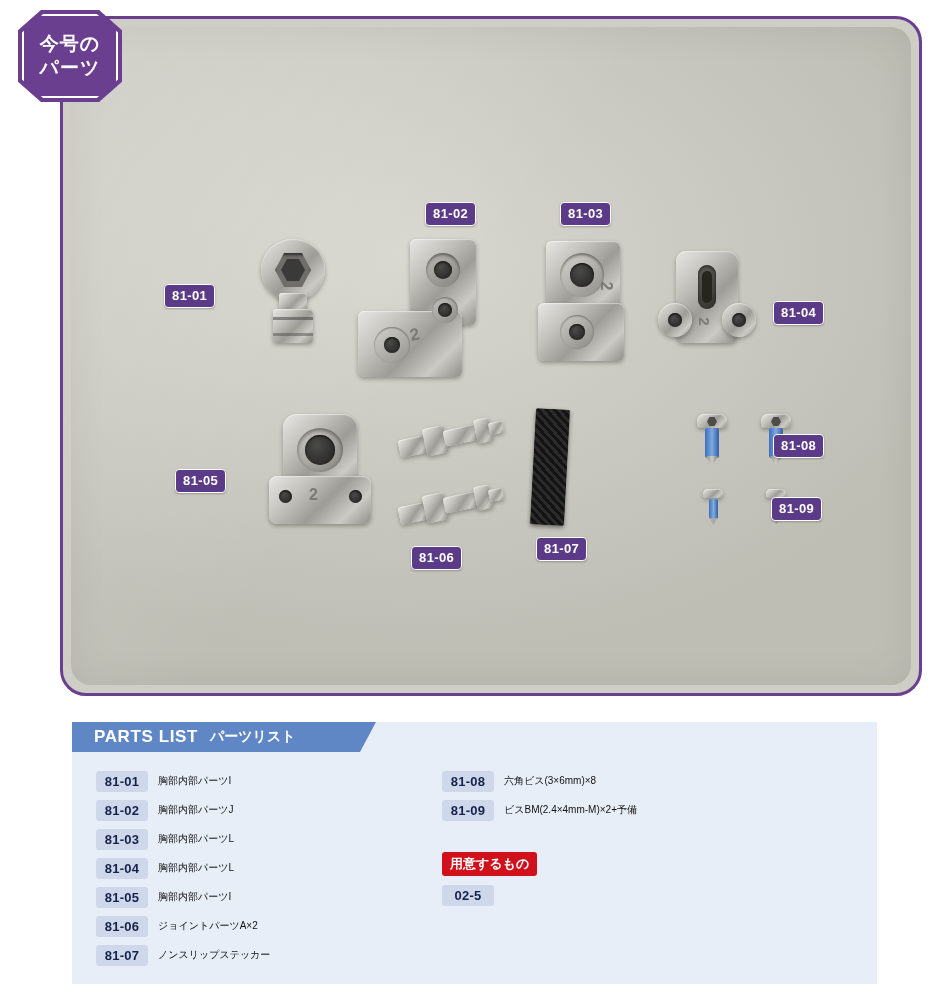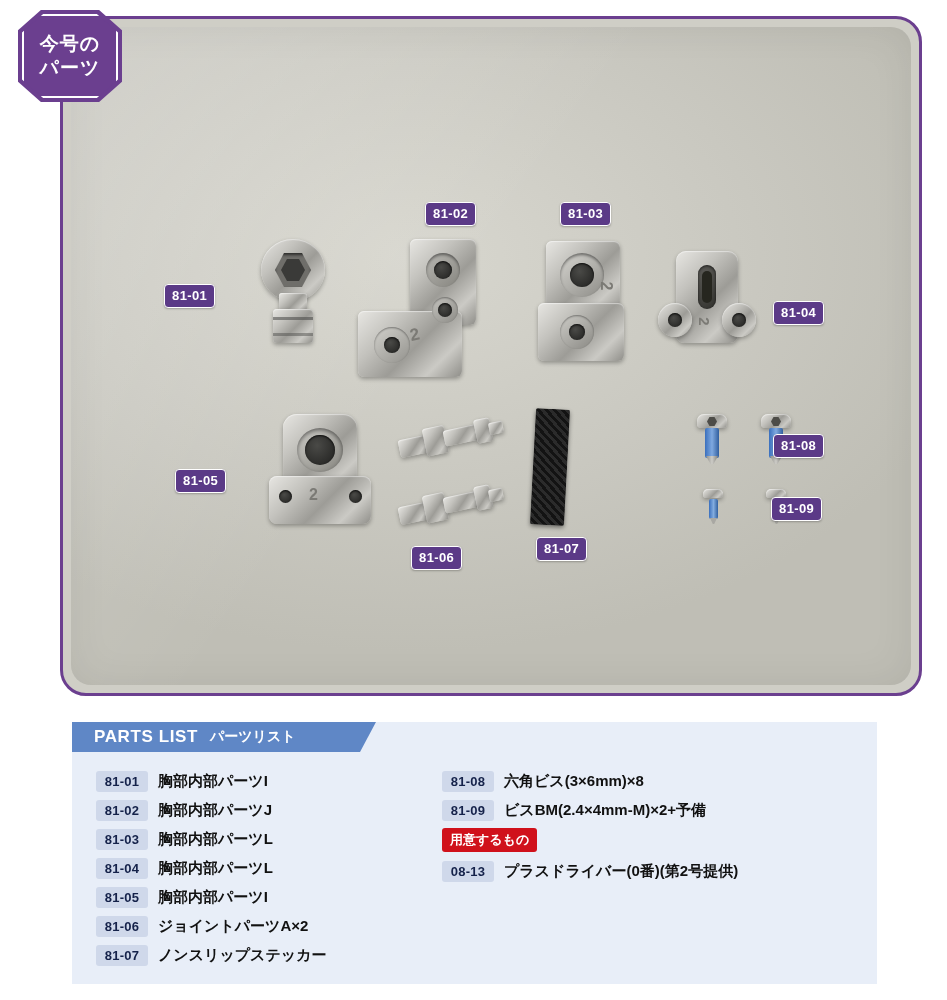--- a/index.html
+++ b/index.html
@@ -171,35 +171,35 @@
     font-size: 13px;
     font-weight: bold;
     padding: 3px 6px;
     border-radius: 3px;
     min-width: 40px;
     text-align: center;
     letter-spacing: 0.3px;
   }
   .pl-name {
     margin-left: 10px;
-    font-size: 15px;
-    font-weight: bold;
+    font-size: 10px;
+    font-weight: normal;
     color: #111111;
     white-space: nowrap;
   }
   .pl-sub-head {
     background: #d0111b;
     color: #ffffff;
     font-size: 13px;
     font-weight: bold;
     padding: 3px 8px;
     border-radius: 3px;
     display: inline-block;
     margin-bottom: 8px;
-    margin-top: 0;
+    margin-top: 24px;
   }
   #pl-footnote {
     position: absolute;
     right: 14px;
     bottom: 6px;
     font-size: 10.5px;
     color: #222222;
     white-space: nowrap;
   }
 </style>
@@ -383,18 +383,17 @@
       <span class="pl-name">六角ビス(3×6mm)×8</span>
     </div>
     <div class="pl-row">
       <span class="pl-code">81-09</span>
       <span class="pl-name">ビスBM(2.4×4mm-M)×2+予備</span>
     </div>
 
     <div class="pl-sub-head">用意するもの</div>
 
     <div class="pl-row">
-      <span class="pl-code">08-13</span>
-      <span class="pl-name">プラスドライバー(0番)(第2号提供)</span>
+      <span class="pl-code">02-5</span>
     </div>
   </div>
 
 </div>
 
 </body></html>

